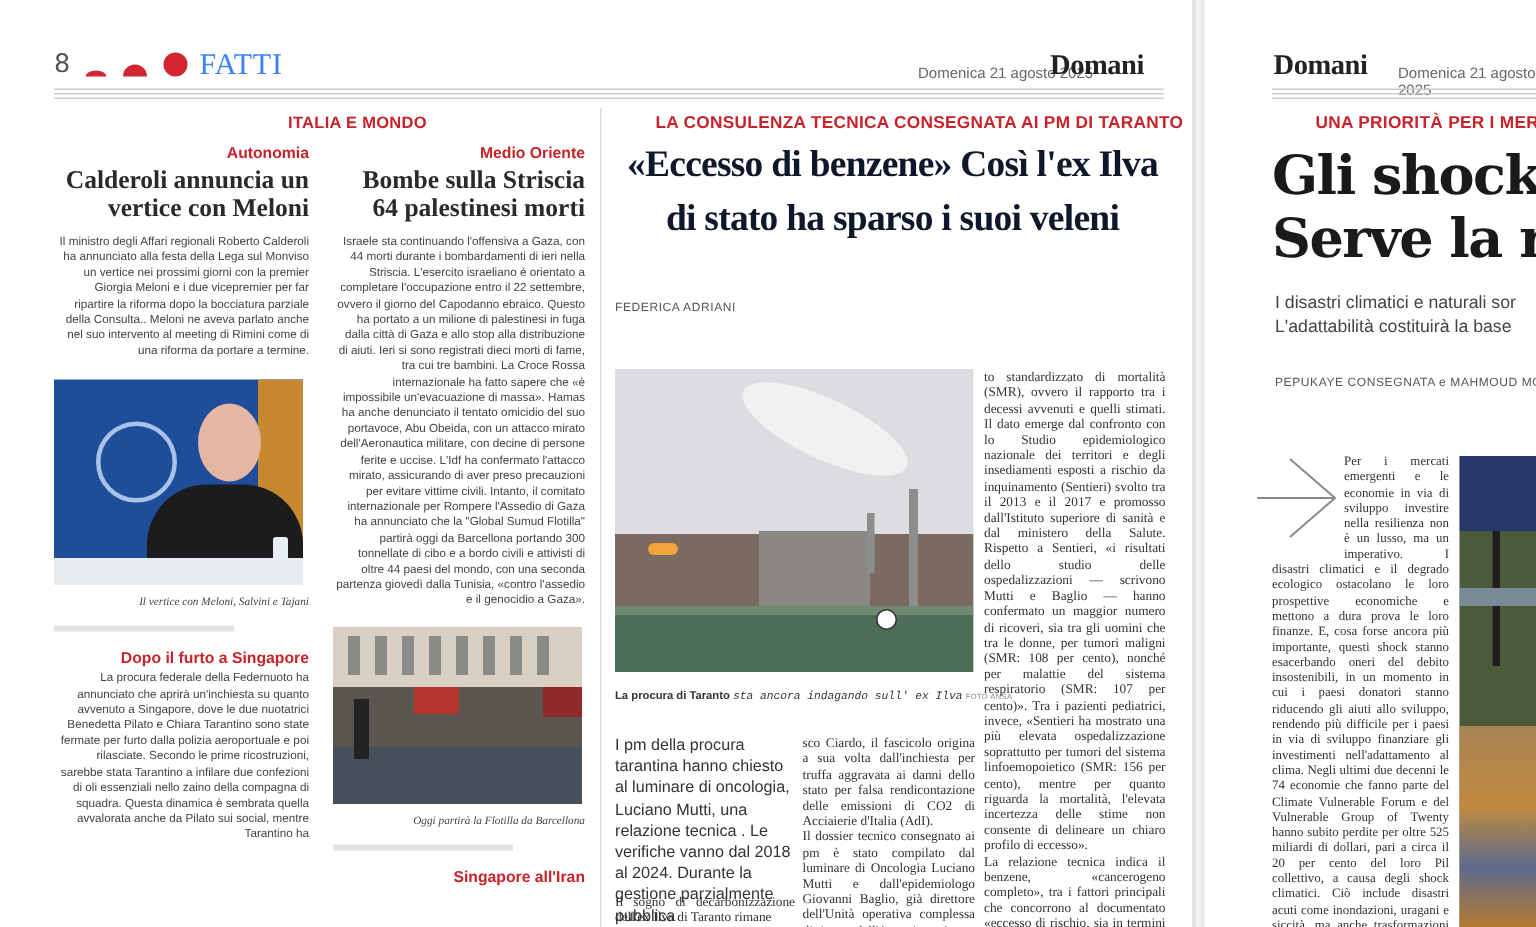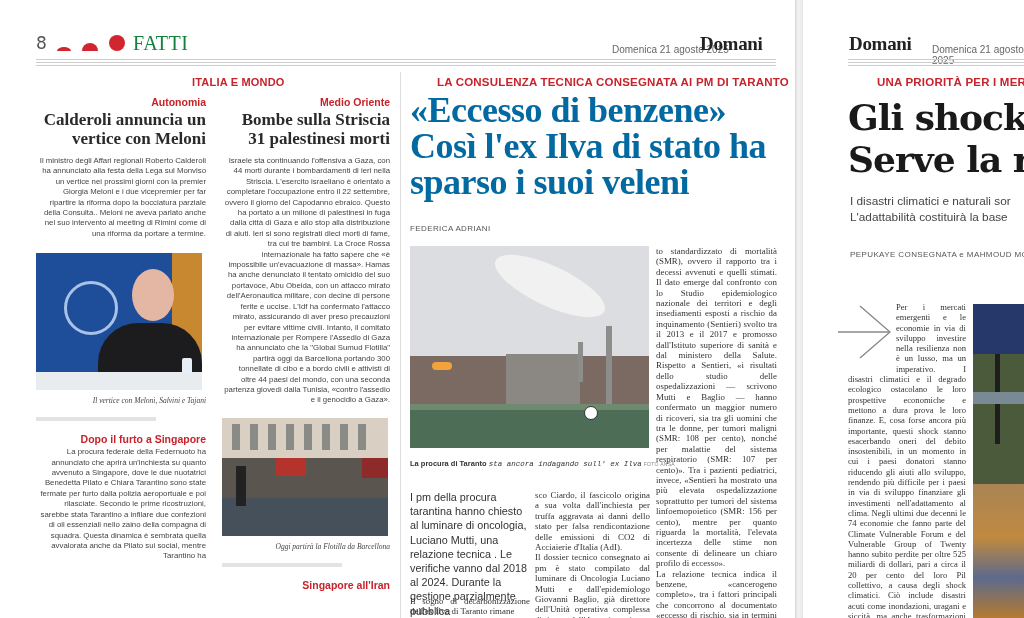--- a/index.html
+++ b/index.html
@@ -9,41 +9,41 @@
   .page { position: absolute; top: 0; height: 618px; background: #fff; overflow: hidden; }
   #page-left { left: 0; width: 795px; }
   #page-right { left: 803px; width: 221px; }
 
   .gutter { position: absolute; left: 795px; top: 0; width: 8px; height: 618px;
     background: linear-gradient(90deg, #d8d8d8, #f4f4f4 40%, #e6e6e6); }
 
   
   .pagenum { position: absolute; left: 36px; top: 33px; font-family: "DejaVu Sans", sans-serif; font-size: 17px; color: #555; }
   .dots { position: absolute; left: 55px; top: 34px; width: 72px; height: 18px; }
-  .section-title { position: absolute; left: 133px; top: 32px; font-family: "Liberation Serif", serif; font-size: 20px; letter-spacing: 0.5px; color: #15803d; }
+  .section-title { position: absolute; left: 133px; top: 32px; font-family: "Liberation Serif", serif; font-size: 20px; letter-spacing: 0.5px; color: #3b82f6; }
   .dateline { position: absolute; font-size: 10px; color: #666; }
   .masthead { position: absolute; font-family: "Liberation Serif", serif; font-weight: bold; font-size: 19px; color: #222; letter-spacing: -0.3px; }
   .rule3 { position: absolute; height: 7px; border-top: 1px solid #ccc; border-bottom: 1px solid #ccc; }
   .rule3::after { content: ""; position: absolute; left: 0; right: 0; top: 2px; border-top: 1px solid #ccc; }
 
   .kicker-center { position: absolute; font-weight: bold; font-size: 11px; color: #c8222a; letter-spacing: 0.2px; padding-left: 27px; }
 
   .col { position: absolute; text-align: right; }
   .col-divider { position: absolute; width: 1px; background: #ddd; }
 
   .kicker { font-weight: bold; font-size: 10.5px; color: #c8222a; margin-bottom: 2px; }
   .headline { font-family: "Liberation Serif", serif; font-weight: bold; font-size: 17px; line-height: 19px; color: #2a2a2a; margin-bottom: 8px; }
   .body-sans { font-size: 7.8px; line-height: 10.4px; color: #444; }
   .caption { font-family: "Liberation Serif", serif; font-style: italic; font-size: 7.5px; color: #444; margin-top: 6px; }
   .sep-bar { height: 4px; background: #e3e3e3; margin: 12px 0 12px 0; width: 120px; }
 
   .photo { position: relative; overflow: hidden; }
 
   
-  .main-headline { position: absolute; left: 410px; top: 92px; width: 370px; font-family: "Liberation Serif", serif; font-weight: bold; font-size: 36px; line-height: 36px; color: #0369a1; letter-spacing: -0.5px; }
+  .main-headline { position: absolute; left: 410px; top: 92px; width: 370px; font-family: "Liberation Serif", serif; font-weight: bold; font-size: 25px; line-height: 36px; color: #0f172a; letter-spacing: -0.5px; text-align: center; }
   .byline { position: absolute; font-size: 8px; letter-spacing: 0.4px; color: #555; }
   .photo-caption { position: absolute; left: 410px; top: 459px; font-size: 7.5px; color: #333; white-space: nowrap; }
   .photo-caption b { font-weight: bold; }
   .photo-caption i { font-family: Liberation Mono, monospace; font-style: italic; }
   .photo-caption .credit { font-size: 5px; color: #888; letter-spacing: 0.3px; }
 
   .lede { position: absolute; left: 410px; top: 490px; width: 120px; font-size: 10.8px; line-height: 14.2px; color: #333; }
   .serif-body { font-family: "Liberation Serif", serif; font-size: 8.9px; line-height: 10.4px; color: #333; text-align: justify; hyphens: auto; }
 
   .right-headline { position: absolute; left: 848px; top: 96px; width: 260px; font-family: "DejaVu Serif", serif; font-weight: bold; font-size: 36px; line-height: 42px; color: #1a1a1a; white-space: nowrap; letter-spacing: -1px; }
@@ -80,38 +80,38 @@
       <div style="position:absolute; left:146px; bottom:16px; width:10px; height:16px; background:#e8eef5; border-radius:2px;"></div>
     </div>
     <div class="caption">Il vertice con Meloni, Salvini e Tajani</div>
     <div class="sep-bar"></div>
     <div class="kicker">Dopo il furto a Singapore</div>
     <div class="body-sans">La procura federale della Federnuoto ha annunciato che aprirà un'inchiesta su quanto avvenuto a Singapore, dove le due nuotatrici Benedetta Pilato e Chiara Tarantino sono state fermate per furto dalla polizia aeroportuale e poi rilasciate. Secondo le prime ricostruzioni, sarebbe stata Tarantino a infilare due confezioni di oli essenziali nello zaino della compagna di squadra. Questa dinamica è sembrata quella avvalorata anche da Pilato sui social, mentre Tarantino ha</div>
   </div>
 
   <div class="col" style="left:222px; top:96px; width:168px;">
     <div class="kicker">Medio Oriente</div>
-    <div class="headline">Bombe sulla Striscia 31 palestinesi morti</div>
+    <div class="headline">Bombe sulla Striscia 64 palestinesi morti</div>
     <div class="body-sans">Israele sta continuando l'offensiva a Gaza, con 44 morti durante i bombardamenti di ieri nella Striscia. L'esercito israeliano è orientato a completare l'occupazione entro il 22 settembre, ovvero il giorno del Capodanno ebraico. Questo ha portato a un milione di palestinesi in fuga dalla città di Gaza e allo stop alla distribuzione di aiuti. Ieri si sono registrati dieci morti di fame, tra cui tre bambini. La Croce Rossa internazionale ha fatto sapere che «è impossibile un'evacuazione di massa». Hamas ha anche denunciato il tentato omicidio del suo portavoce, Abu Obeida, con un attacco mirato dell'Aeronautica militare, con decine di persone ferite e uccise. L'Idf ha confermato l'attacco mirato, assicurando di aver preso precauzioni per evitare vittime civili. Intanto, il comitato internazionale per Rompere l'Assedio di Gaza ha annunciato che la "Global Sumud Flotilla" partirà oggi da Barcellona portando 300 tonnellate di cibo e a bordo civili e attivisti di oltre 44 paesi del mondo, con una seconda partenza giovedì dalla Tunisia, «contro l'assedio e il genocidio a Gaza».</div>
     <div class="photo" style="margin-top:12px; width:166px; height:118px; background:#5b554f;">
       <div style="position:absolute; left:0; top:0; width:166px; height:40px; background:#d9cfc3;"></div>
       <div style="position:absolute; left:10px; top:6px; width:140px; height:26px; background:repeating-linear-gradient(90deg,#8a8a86 0 8px,#d9cfc3 8px 18px);"></div>
       <div style="position:absolute; left:54px; top:40px; width:30px; height:18px; background:#b4332c;"></div>
       <div style="position:absolute; left:140px; top:40px; width:26px; height:20px; background:#8e2a2a;"></div>
       <div style="position:absolute; left:0; top:80px; width:166px; height:38px; background:#46505a;"></div>
       <div style="position:absolute; left:14px; top:48px; width:10px; height:40px; background:#222;"></div>
     </div>
     <div class="caption">Oggi partirà la Flotilla da Barcellona</div>
     <div class="sep-bar"></div>
     <div class="kicker">Singapore all'Iran</div>
   </div>
 
   <div class="kicker-center" style="left:410px; top:76px; font-size:11.5px;">LA CONSULENZA TECNICA CONSEGNATA AI PM DI TARANTO</div>
   <div class="main-headline">«Eccesso di benzene» Così l'ex Ilva di stato ha sparso i suoi veleni</div>
-  <div class="byline" style="left:410px; top:200px;margin-top:24px;">FEDERICA ADRIANI</div>
+  <div class="byline" style="left:410px; top:200px;">FEDERICA ADRIANI</div>
 
   <div class="photo" style="position:absolute; left:410px; top:246px; width:239px; height:202px; background:#dcdde0;">
     <div style="position:absolute; left:80px; top:20px; width:120px; height:40px; border-radius:50%; background:#f1f1f1; transform:rotate(25deg);"></div>
     <div style="position:absolute; left:0; top:110px; width:239px; height:50px; background:#7a6a62;"></div>
     <div style="position:absolute; left:96px; top:108px; width:74px; height:52px; background:#8b8783;"></div>
     <div style="position:absolute; left:22px; top:116px; width:20px; height:8px; background:#f2a33a; border-radius:4px;"></div>
     <div style="position:absolute; left:196px; top:80px; width:6px; height:80px; background:#8d8d8c;"></div>
     <div style="position:absolute; left:168px; top:96px; width:5px; height:40px; background:#8d8d8c;"></div>
     <div style="position:absolute; left:0; top:160px; width:239px; height:42px; background:#4d6d56;"></div>
     <div style="position:absolute; left:0; top:158px; width:239px; height:6px; background:#6f8a6f;"></div>

